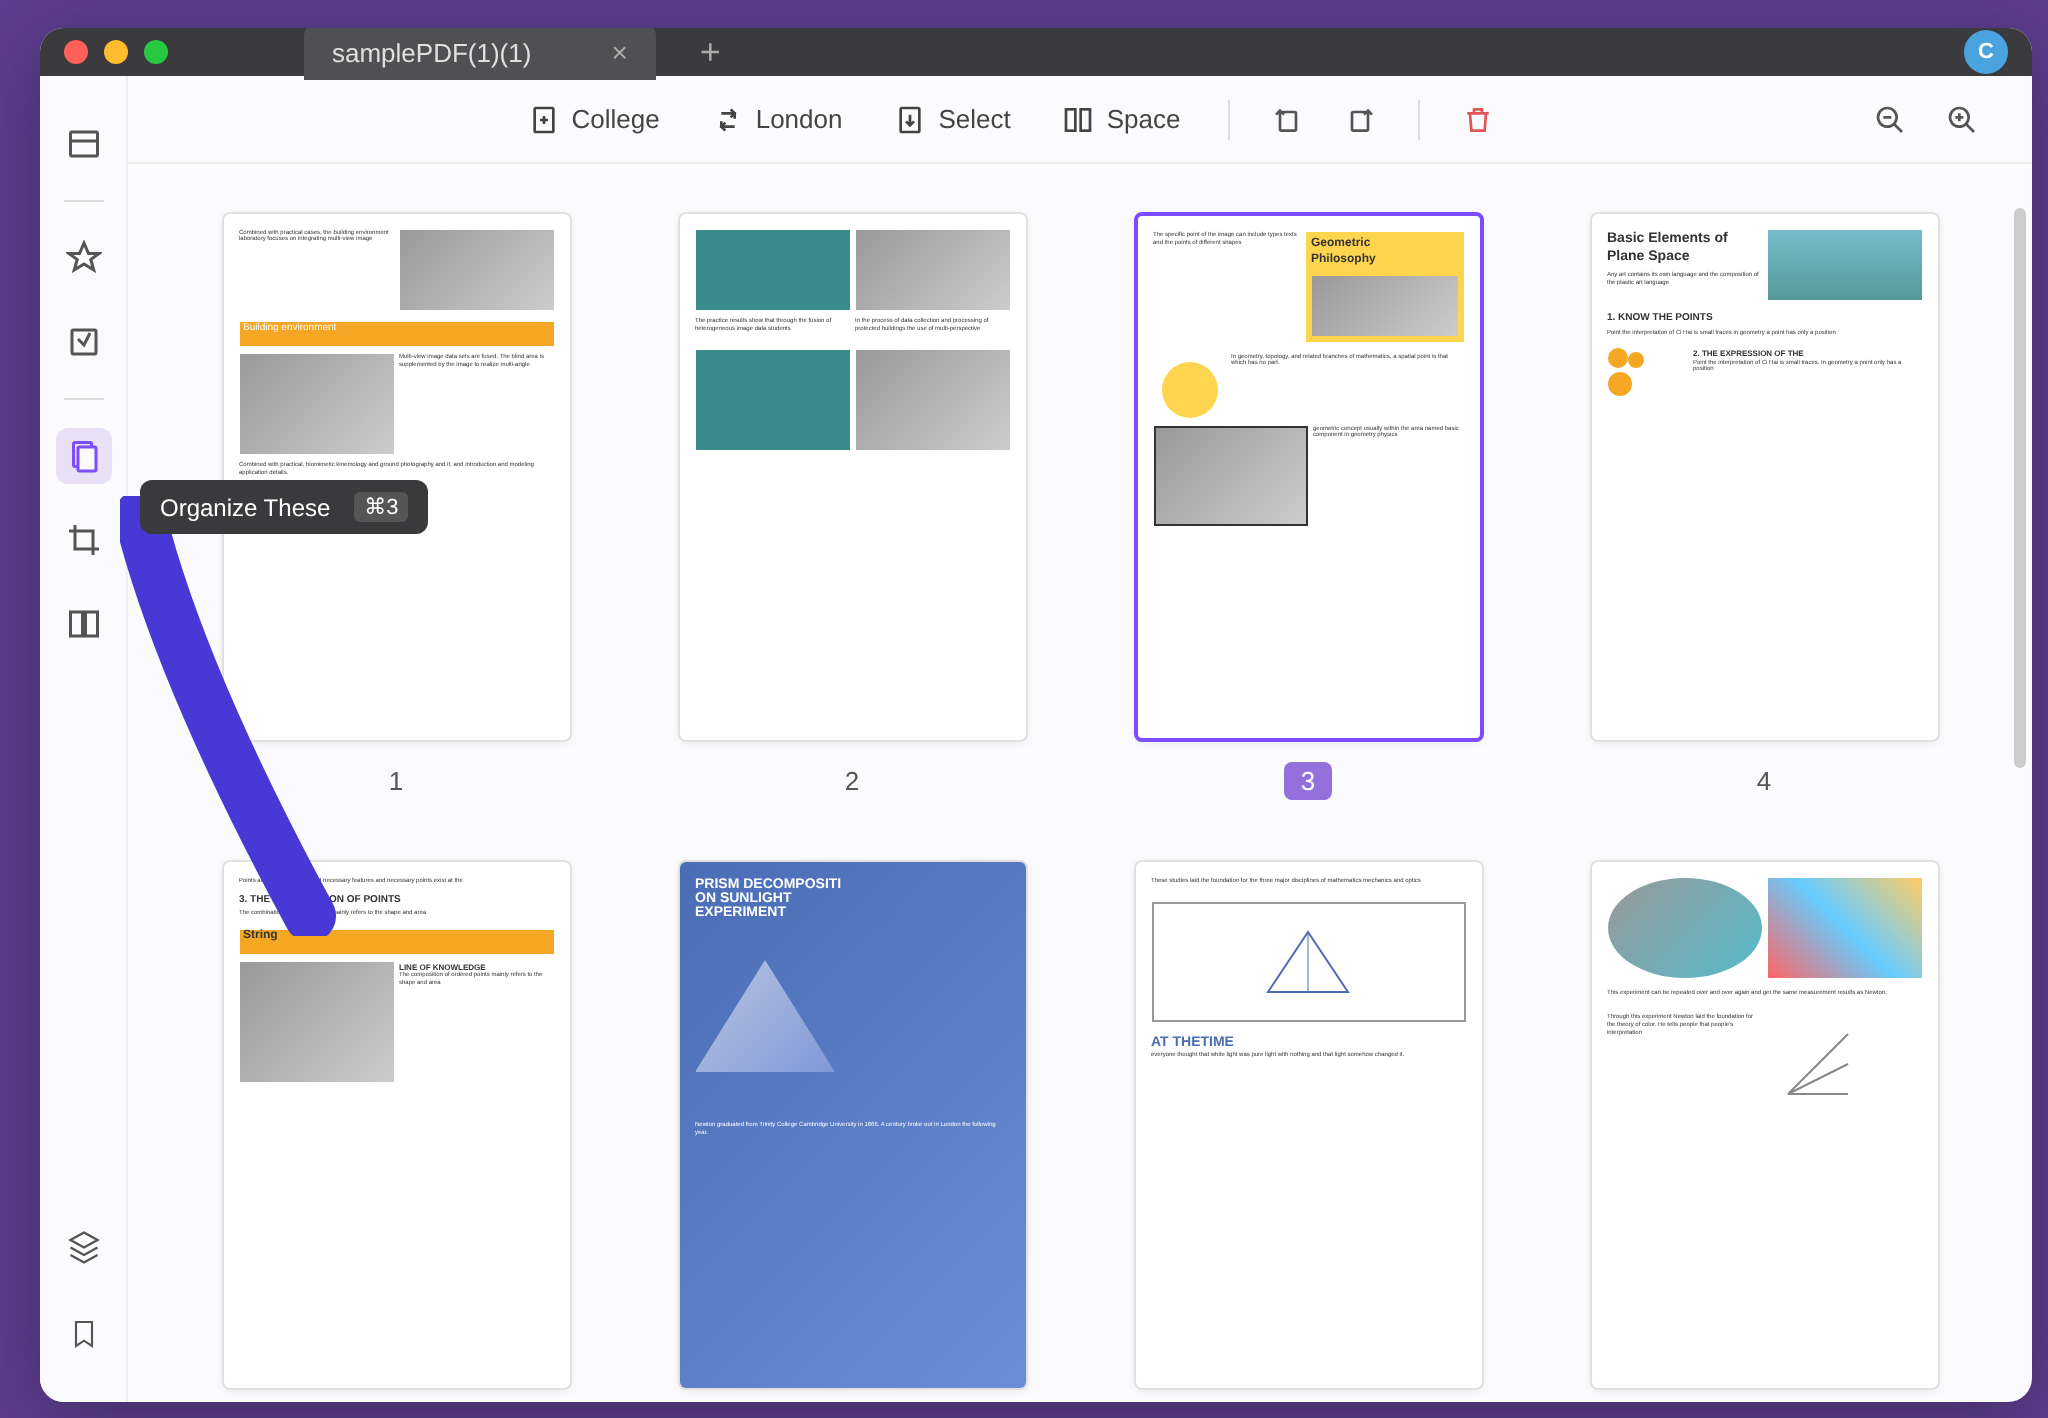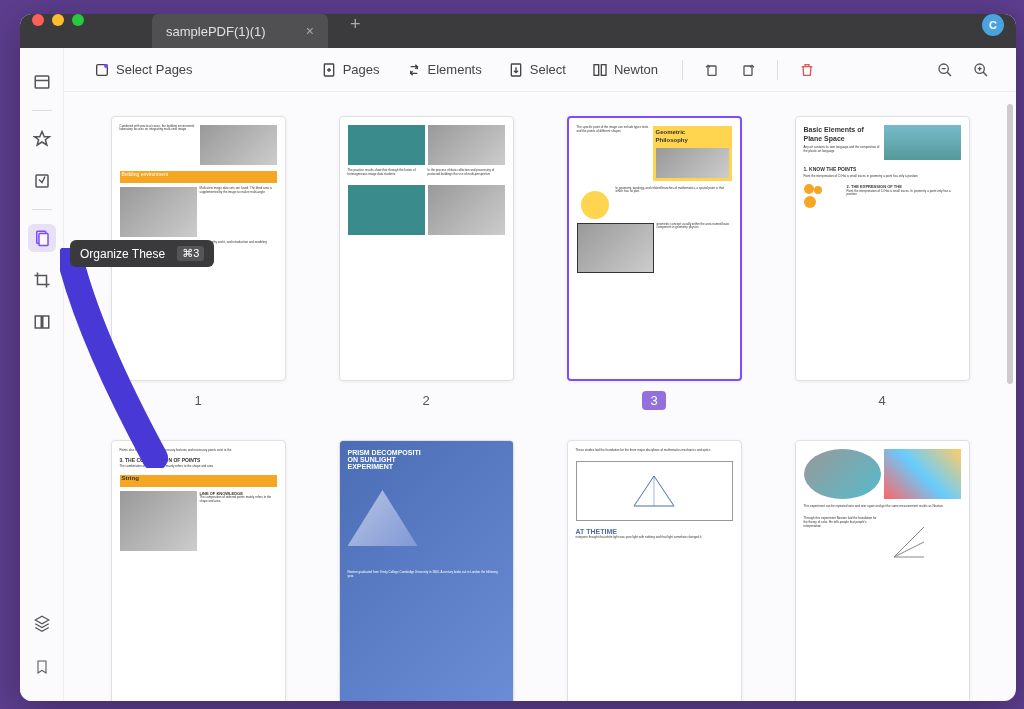--- a/index.html
+++ b/index.html
@@ -18,23 +18,24 @@
   right: 8px;
   bottom: 8px;
   background: #fbfafc;
   border-radius: 12px;
   display: flex;
   flex-direction: column;
   overflow: hidden;
   box-shadow: 0 8px 40px rgba(0,0,0,0.3);
 }
 .titlebar {
-  height: 34px;
+  height: 24px;
   background: #3b3b3e;
   display: flex;
+  align-items: center;
   padding: 0 12px;
   gap: 8px;
 }
 .traffic-lights { display: flex; gap: 8px; }
 .tl { width: 12px; height: 12px; border-radius: 50%; }
 .tl-red { background: #ff5f57; }
 .tl-yellow { background: #febc2e; }
 .tl-green { background: #28c840; }
 .tab {
   margin-left: 60px;
@@ -287,56 +288,49 @@
         <div class="side-icon">
           <svg width="16" height="18" viewBox="0 0 24 24" fill="none" stroke="currentColor" stroke-width="1.6">
               <path d="M6 3h12v18l-6-4-6 4V3z"></path>
             </svg>
         </div>
       </div>
     </div>
 
     <div class="content">
       <div class="toolbar">
-        <div class="tool-btn">
-          <svg width="16" height="16" viewBox="0 0 24 24" fill="none" stroke="currentColor" stroke-width="2">
-              <rect x="4" y="4" width="16" height="16" rx="2"></rect>
-              <circle cx="18" cy="6" r="3" fill="#7c4dff" stroke="none"></circle>
-            </svg>
-          <span>Select Pages</span>
-        </div>
         <div class="tool-spacer"></div>
         <div class="tool-btn">
           <svg width="16" height="16" viewBox="0 0 24 24" fill="none" stroke="currentColor" stroke-width="2">
               <rect x="5" y="3" width="14" height="18" rx="1"></rect>
               <line x1="12" y1="9" x2="12" y2="15"></line>
               <line x1="9" y1="12" x2="15" y2="12"></line>
             </svg>
-          <span>Pages</span>
+          <span>College</span>
         </div>
         <div class="tool-btn">
           <svg width="16" height="16" viewBox="0 0 24 24" fill="none" stroke="currentColor" stroke-width="2">
               <path d="M7 7h10v4M17 17H7v-4"></path>
               <path d="M14 4l3 3-3 3M10 20l-3-3 3-3"></path>
             </svg>
-          <span>Elements</span>
+          <span>London</span>
         </div>
         <div class="tool-btn">
           <svg width="16" height="16" viewBox="0 0 24 24" fill="none" stroke="currentColor" stroke-width="2">
               <rect x="5" y="3" width="14" height="18" rx="1"></rect>
               <path d="M12 8v8M9 13l3 3 3-3"></path>
             </svg>
           <span>Select</span>
         </div>
         <div class="tool-btn">
           <svg width="16" height="16" viewBox="0 0 24 24" fill="none" stroke="currentColor" stroke-width="2">
               <rect x="3" y="4" width="7" height="16"></rect>
               <rect x="14" y="4" width="7" height="16"></rect>
             </svg>
-          <span>Newton</span>
+          <span>Space</span>
         </div>
         <div class="tool-sep"></div>
         <div class="tool-icon-only">
           <svg width="16" height="16" viewBox="0 0 24 24" fill="none" stroke="currentColor" stroke-width="2">
               <rect x="6" y="6" width="12" height="14" rx="1"></rect>
               <path d="M3 8l3-3 3 3"></path>
             </svg>
         </div>
         <div class="tool-icon-only">
           <svg width="16" height="16" viewBox="0 0 24 24" fill="none" stroke="currentColor" stroke-width="2">

